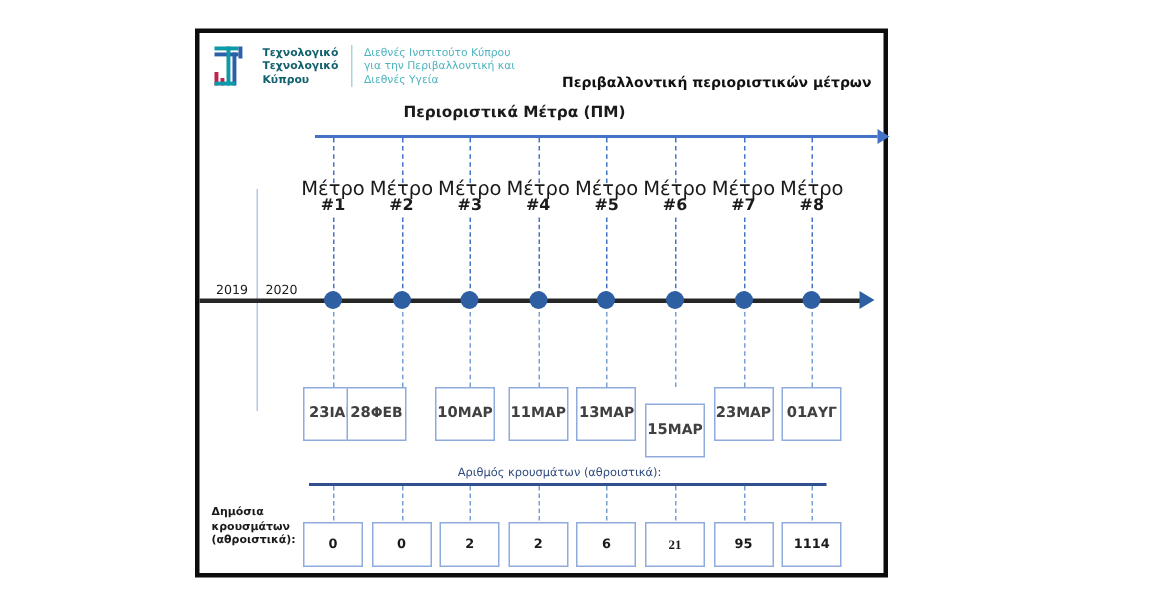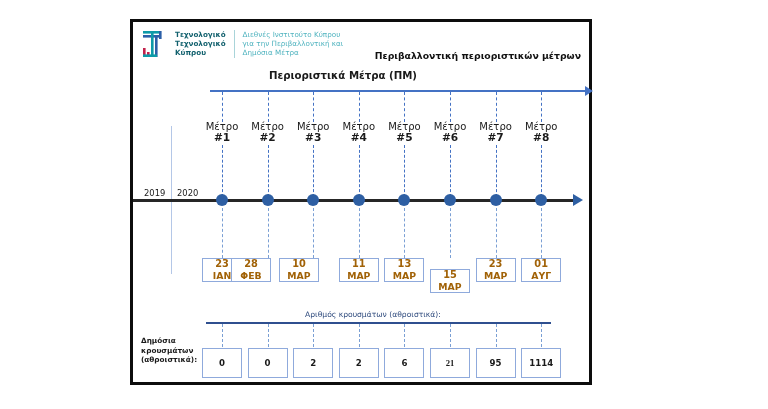--- a/index.html
+++ b/index.html
@@ -104,21 +104,21 @@
   
   .measure {
     position: absolute;
     top: 100px;
     width: 54px;
     margin-left: -27px;
     text-align: center;
     color: #1a1a1a;
   }
   .measure .m-word {
-    font-size: 10px;
+    font-size: 13px;
     line-height: 9px;
     font-weight: normal;
   }
   .measure .m-num {
     font-size: 10.6px;
     line-height: 12px;
     font-weight: bold;
   }
 
   
@@ -174,29 +174,29 @@
   
   .drop-dates {
     position: absolute;
     top: 186px;
     width: 0; height: 50px;
     border-left: 1.6px dashed #7a9fd4;
   }
   .date-box {
     position: absolute;
     top: 236px;
-    width: 40px; height: 24px;
+    width: 40px; height: 36px;
     margin-left: -20px;
     border: 1.1px solid #8faadc;
     background: #ffffff;
     display: flex;
-    flex-direction: column;
+    flex-direction: row;
     align-items: center;
     justify-content: center;
-    color: #a16207;
+    color: #404040;
   }
   .date-box .d-day {
     font-size: 9.8px;
     font-weight: bold;
     line-height: 12px;
   }
   .date-box .d-mon {
     font-size: 9.3px;
     font-weight: bold;
     line-height: 12px;
@@ -268,21 +268,21 @@
       </div>
       <div class="logo-univ">
         <div>Τεχνολογικό</div>
         <div>Τεχνολογικό</div>
         <div>Κύπρου</div>
       </div>
       <div class="logo-sep"></div>
       <div class="logo-inst">
         <div>Διεθνές Ινστιτούτο Κύπρου</div>
         <div>για την Περιβαλλοντική και</div>
-        <div>Δημόσια Μέτρα</div>
+        <div>Διεθνές Υγεία</div>
       </div>
     </div>
 
     <div class="doc-title">Περιβαλλοντική περιοριστικών μέτρων</div>
     <div class="section-title">Περιοριστικά Μέτρα (ΠΜ)</div>
 
     <div class="top-axis"></div>
     <div class="top-axis-arrow"></div>
 
     <div id="drops-top">
@@ -368,21 +368,21 @@
       </div>
     <div id="date-boxes">
         <div class="date-box" style="left: 89px;">
           <div class="d-day">23</div>
           <div class="d-mon">ΙΑΝ</div>
         </div>
         <div class="date-box" style="left: 118px;">
           <div class="d-day">28</div>
           <div class="d-mon">ΦΕΒ</div>
         </div>
-        <div class="date-box" style="left: 166px;">
+        <div class="date-box" style="left: 177px;">
           <div class="d-day">10</div>
           <div class="d-mon">ΜΑΡ</div>
         </div>
         <div class="date-box" style="left: 225.8px;">
           <div class="d-day">11</div>
           <div class="d-mon">ΜΑΡ</div>
         </div>
         <div class="date-box" style="left: 271.4px;">
           <div class="d-day">13</div>
           <div class="d-mon">ΜΑΡ</div>

